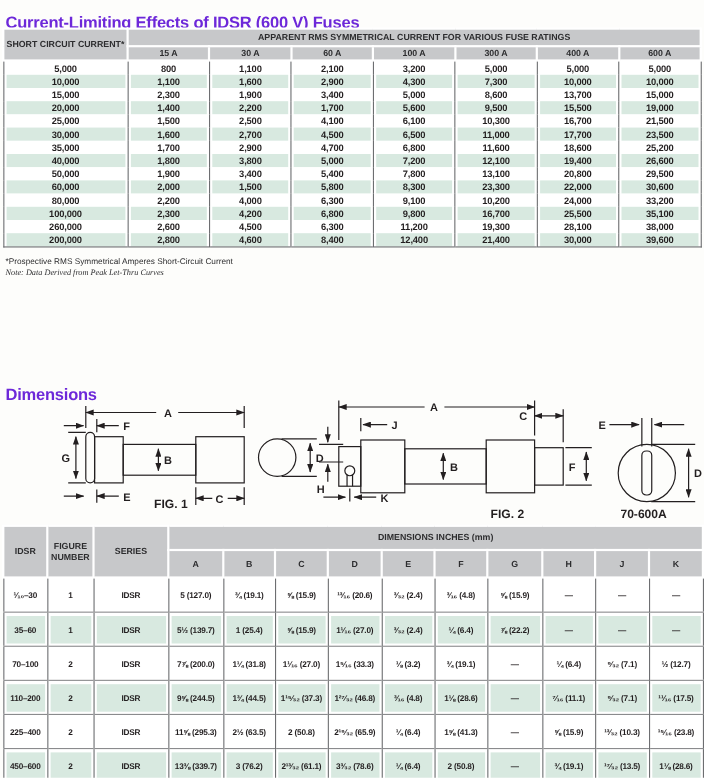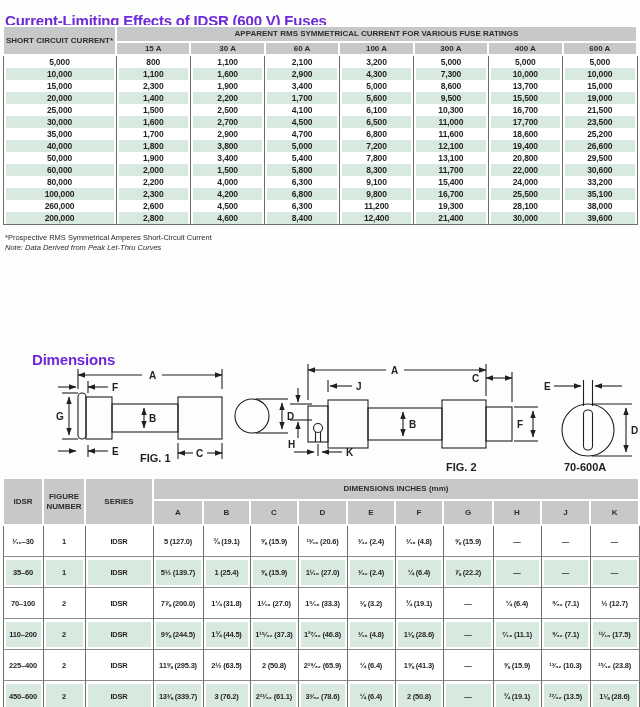--- a/index.html
+++ b/index.html
@@ -6,21 +6,21 @@
   body{
     width:640px;height:707px;position:relative;background:#fdfdfb;
     font-family:"Liberation Sans","DejaVu Sans",sans-serif;color:#231f20;
     overflow:hidden;
   }
   .sec-title{
     position:absolute;left:5px;font-size:15px;font-weight:bold;
     color:#6d28d9;letter-spacing:-0.2px;white-space:nowrap;
   }
   #title1{top:2px;}
-  #title2{top:339px;margin-left:27px;}
+  #title2{top:339px;}
 
   table{border-collapse:collapse;table-layout:fixed;width:100%;}
   .twrap{position:absolute;left:2px;width:636px;}
   #t1wrap{top:25px;}
   #t2wrap{top:477px;}
 
   th{
     background:#c7c8ca;border:2px solid #fff;padding:0;text-align:center;
     font-size:8px;font-weight:bold;color:#2d2d2f;line-height:1.15;
   }
@@ -40,21 +40,21 @@
 
   .t2 td{height:30px;border-top:1px solid #8a8b8d;}
   .t2 tbody tr:first-child td{border-top:none;text-align:center;}
   .t2 .ci{height:25px;margin:2px;font-size:7.5px;letter-spacing:-0.2px;}
   .t2 thead tr:first-child th{height:20px;}
   .t2 thead tr:last-child th{height:23px;}
   .t2 th{font-size:8px;}
 
   .fn{position:absolute;left:5px;font-size:7.5px;color:#2d2d2f;}
   #fn1{top:233px;}
-  #fn2{top:243px;font-style:italic;font-family:Liberation Sans, sans-serif;}
+  #fn2{top:243px;font-style:italic;font-family:Liberation Serif, serif;}
 
   .fig{position:absolute;}
   #fig1{left:52px;top:363px;}
   #fig2{left:288px;top:356px;}
   svg text{font-family:"Liberation Sans","DejaVu Sans",sans-serif;font-size:10px;font-weight:bold;fill:#231f20;}
   svg .cap{font-size:11px;}
   svg line,svg rect.o,svg circle.o,svg path.o{stroke:#231f20;fill:none;stroke-width:1.1;}
 </style>
 </head>
 <body>
@@ -333,21 +333,21 @@
           <td>
             <div class="ci">1,500</div>
           </td>
           <td>
             <div class="ci">5,800</div>
           </td>
           <td>
             <div class="ci">8,300</div>
           </td>
           <td>
-            <div class="ci">11,700</div>
+            <div class="ci">23,300</div>
           </td>
           <td>
             <div class="ci">22,000</div>
           </td>
           <td>
             <div class="ci">30,600</div>
           </td>
         </tr>
         <tr>
           <td>
@@ -359,21 +359,21 @@
           <td>
             <div class="ci">4,000</div>
           </td>
           <td>
             <div class="ci">6,300</div>
           </td>
           <td>
             <div class="ci">9,100</div>
           </td>
           <td>
-            <div class="ci">15,400</div>
+            <div class="ci">10,200</div>
           </td>
           <td>
             <div class="ci">24,000</div>
           </td>
           <td>
             <div class="ci">33,200</div>
           </td>
         </tr>
         <tr class="alt">
           <td>

